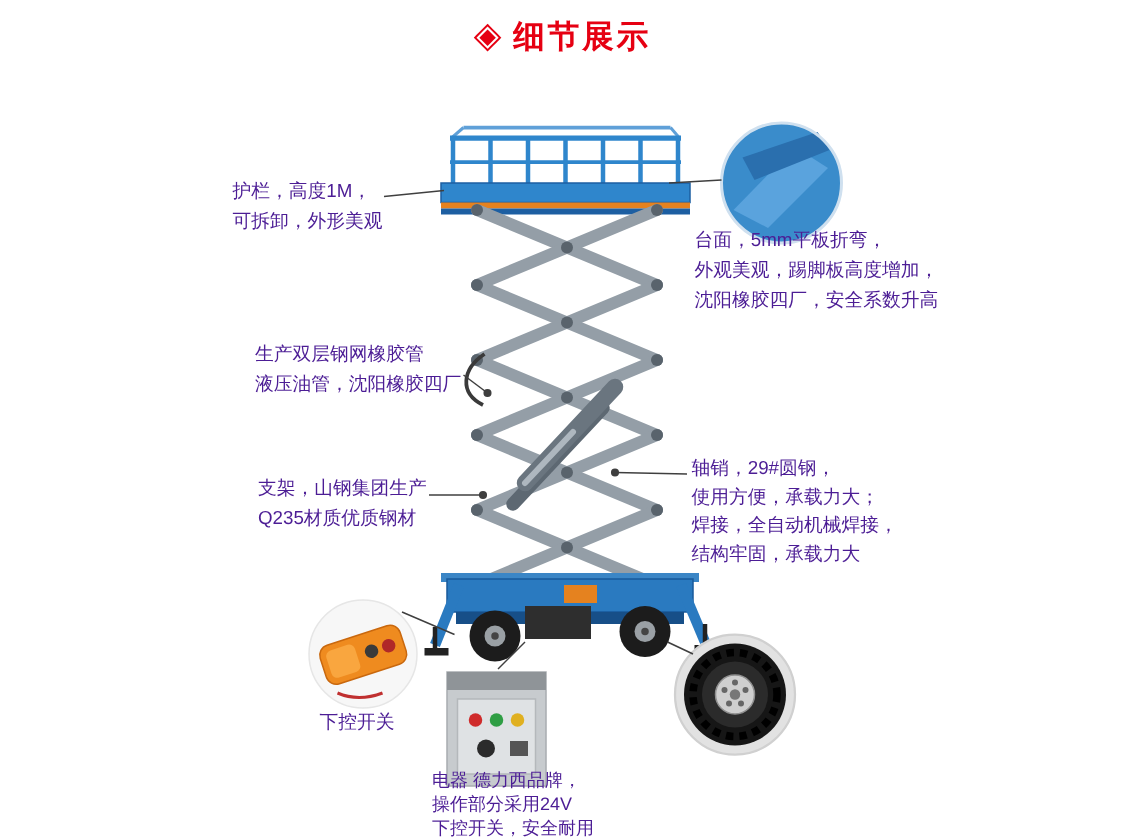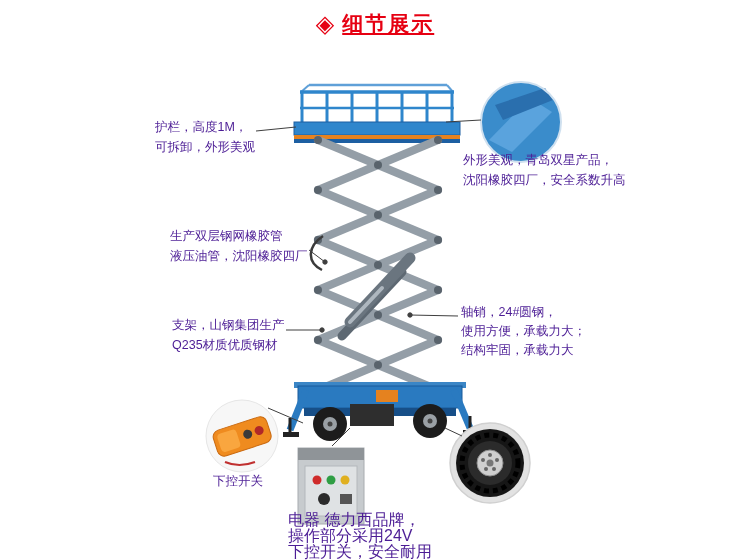--- a/index.html
+++ b/index.html
@@ -7,26 +7,26 @@
     position:relative;width:750px;height:560px;background:#ffffff;
     overflow:hidden;font-family:"Liberation Sans",sans-serif;
   }
   svg.art{position:absolute;left:0;top:0;}
   .title-row{
     position:absolute;top:8px;left:0;width:750px;height:32px;
     display:flex;justify-content:center;align-items:center;gap:8px;
     color:#e60012;
   }
   .title-icon{font-size:24px;line-height:1;}
-  .title-text{font-size:21px;font-weight:700;letter-spacing:2px;text-decoration:underline;}
+  .title-text{font-size:21px;font-weight:700;letter-spacing:2px;}
   .callout{
     position:absolute;color:#4c1d95;font-size:12.5px;line-height:20px;
     white-space:nowrap;
   }
-  .callout.tight{font-size:16px;line-height:16px;}
+  .callout.tight{font-size:12px;line-height:16px;}
   .callout.pin{line-height:19px;}
 </style>
 </head>
 <body>
 
 <div class="stage">
 
   <svg class="art" width="750" height="560" viewBox="0 0 750 560">
 
     <g stroke="#2f86cc">
@@ -178,37 +178,39 @@
     <span class="title-icon">◈</span>
     <span class="title-text">细节展示</span>
   </div>
 
   <div class="callout" style="left:155px;top:117px">
     <div>护栏，高度1M，</div>
     <div>可拆卸，外形美观</div>
   </div>
 
   <div class="callout" style="left:463px;top:150px">
-    <div>外形美观，青岛双星产品，</div>
+    <div>台面，5mm平板折弯，</div>
+    <div>外观美观，踢脚板高度增加，</div>
     <div>沈阳橡胶四厂，安全系数升高</div>
   </div>
 
   <div class="callout" style="left:170px;top:226px">
     <div>生产双层钢网橡胶管</div>
     <div>液压油管，沈阳橡胶四厂</div>
   </div>
 
   <div class="callout" style="left:172px;top:315px">
     <div>支架，山钢集团生产</div>
     <div>Q235材质优质钢材</div>
   </div>
 
   <div class="callout pin" style="left:461px;top:303px">
-    <div>轴销，24#圆钢，</div>
+    <div>轴销，29#圆钢，</div>
     <div>使用方便，承载力大；</div>
+    <div>焊接，全自动机械焊接，</div>
     <div>结构牢固，承载力大</div>
   </div>
 
   <div class="callout" style="left:213px;top:471px">
     <div>下控开关</div>
   </div>
 
   <div class="callout tight" style="left:288px;top:512px">
     <div>电器 德力西品牌，</div>
     <div>操作部分采用24V</div>

